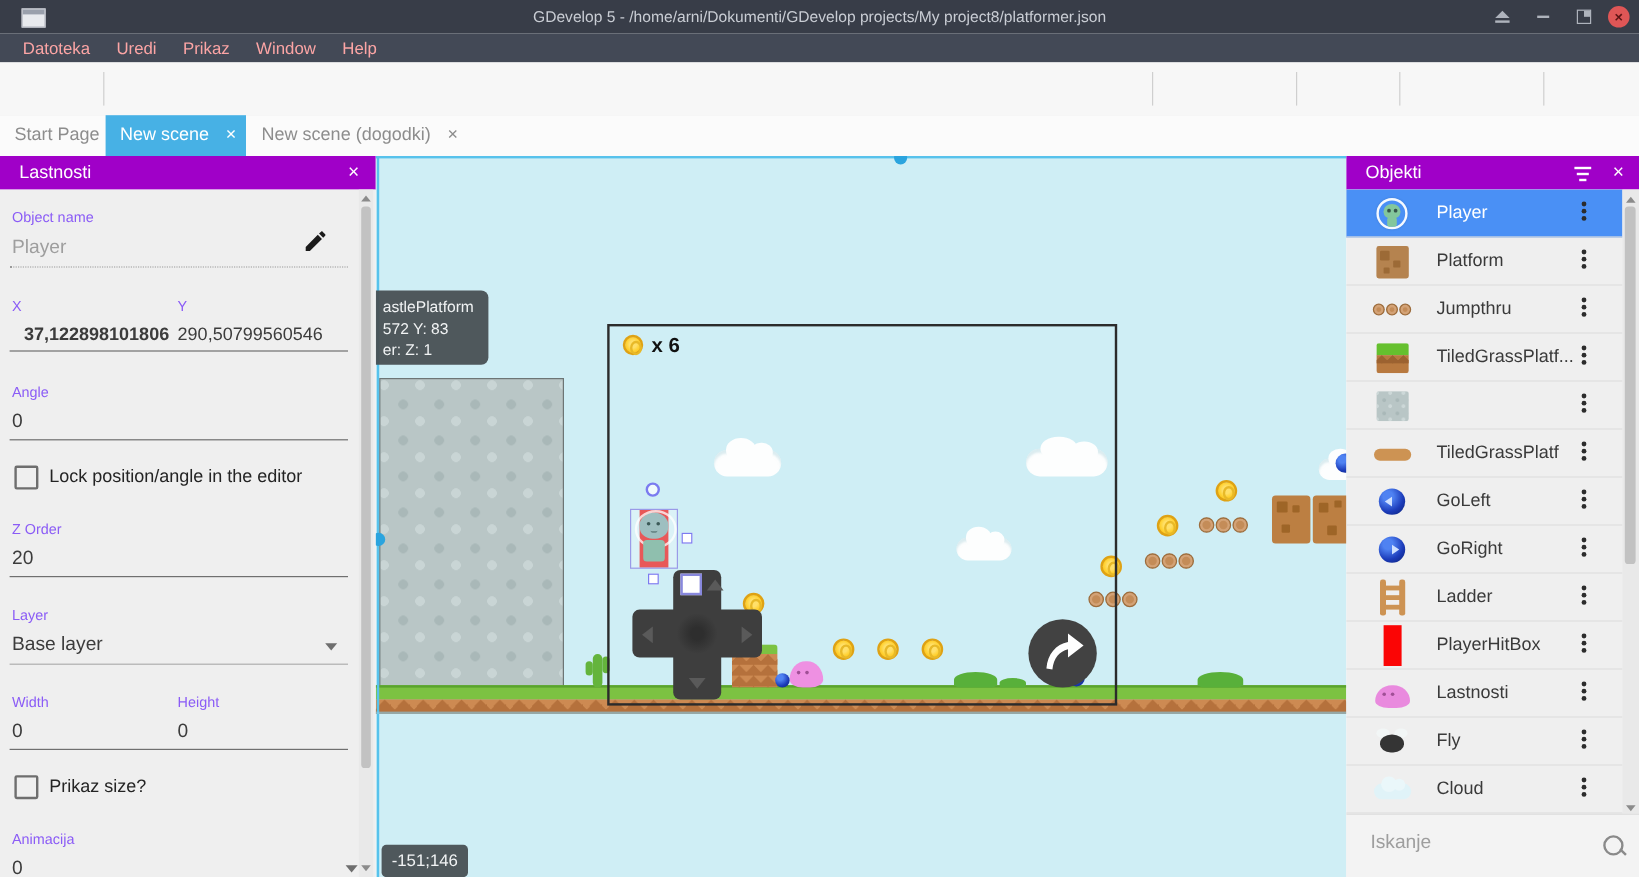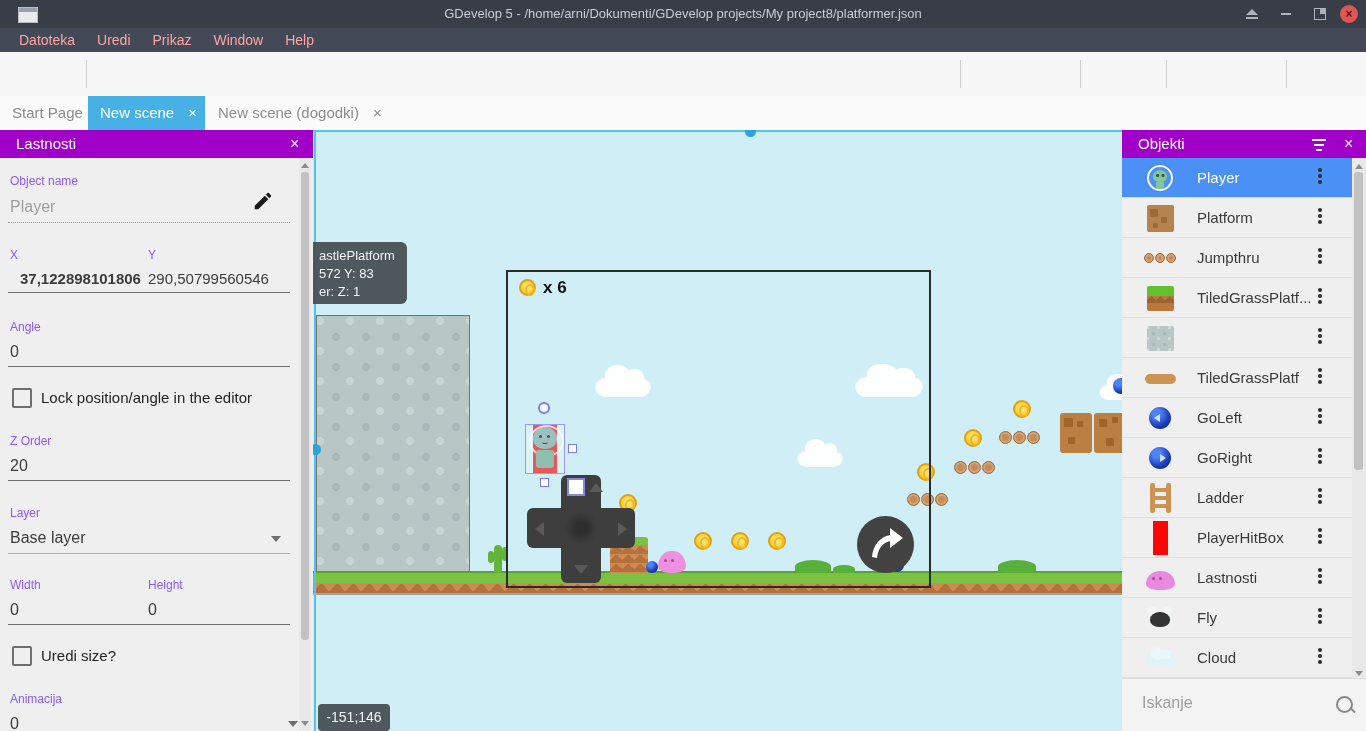--- a/index.html
+++ b/index.html
@@ -433,21 +433,21 @@
     <div class="ddarrow" style="left:271px;top:378px;"></div>
     <div class="uline lite" style="left:8px;top:395px;width:282px;"></div>
 
     <div class="cap" style="left:10px;top:420px;">Width</div>
     <div class="cap" style="left:148px;top:420px;">Height</div>
     <div class="val big" style="left:10px;top:443px;">0</div>
     <div class="val big" style="left:148px;top:443px;">0</div>
     <div class="uline" style="left:8px;top:466px;width:282px;"></div>
 
     <div class="chk" style="left:12px;top:488px;"></div>
-    <div class="chklbl" style="left:41px;top:489px;">Uredi size?</div>
+    <div class="chklbl" style="left:41px;top:489px;">Prikaz size?</div>
 
     <div class="cap" style="left:10px;top:534px;">Animacija</div>
     <div class="val big" style="left:10px;top:557px;">0</div>
     <div class="ddarrow" style="left:288px;top:563px;"></div>
 
     <div class="sbar-track" style="left:299px;top:0;width:12px;height:573px;"></div>
     <div class="sb-arr sb-up" style="left:301px;top:5px;"></div>
     <div class="sbar-thumb" style="left:301px;top:14px;width:8px;height:468px;"></div>
     <div class="sb-arr sb-dn" style="left:301px;top:563px;"></div>
   </div>

